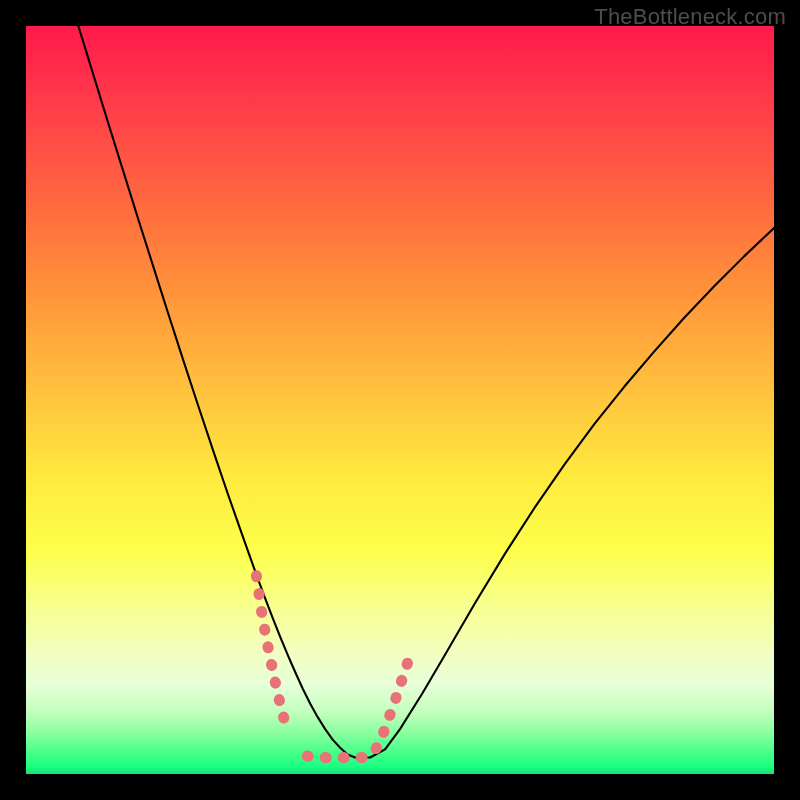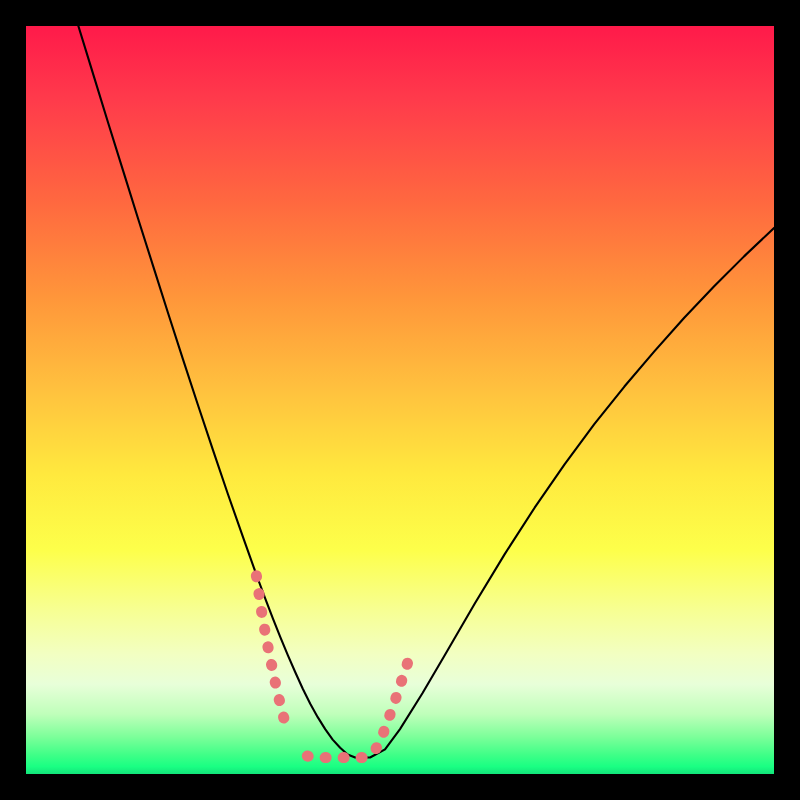--- a/index.html
+++ b/index.html
@@ -69,13 +69,14 @@
 
 <div class="frame">
   <div class="plot-area">
     <svg class="chart-svg" viewBox="0 0 748 748" preserveAspectRatio="none">
       <path fill="none" stroke="#000000" stroke-width="2.1" stroke-linecap="round" stroke-linejoin="round" d="M52.36 0.00 L67.32 48.62 L82.28 97.24 L97.24 145.11 L112.20 192.98 L127.16 240.11 L142.12 287.23 L157.08 333.61 L172.04 379.24 L187.00 424.12 L201.96 468.25 L216.92 510.88 L231.88 552.77 L239.36 572.97 L246.84 592.42 L254.32 611.12 L261.80 629.07 L269.28 646.27 L276.76 662.73 L284.24 677.69 L291.72 691.15 L299.20 703.12 L306.68 713.59 L314.16 721.82 L321.64 728.55 L329.12 731.54 L344.08 731.54 L359.04 723.32 L374.00 703.12 L396.44 667.22 L418.88 629.07 L448.80 577.46 L478.72 528.09 L508.64 481.71 L538.56 438.33 L568.48 397.94 L598.40 360.54 L628.32 325.38 L658.24 291.72 L688.16 260.30 L718.08 230.38 L748.00 201.96"></path>
       <path fill="none" stroke="#e97277" stroke-width="11" stroke-linecap="round" stroke-linejoin="round" stroke-dasharray="1 17" d="M230.38 549.78 L236.37 590.92 L242.35 623.08 L248.34 652.26 L254.32 678.44 L260.30 701.62"></path>
       <path fill="none" stroke="#e97277" stroke-width="11" stroke-linecap="round" stroke-linejoin="round" stroke-dasharray="1 17" d="M281.25 730.05 L291.72 731.54 L302.19 731.54 L312.66 731.54 L323.14 731.54 L333.61 731.54 L344.08 731.54"></path>
       <path fill="none" stroke="#e97277" stroke-width="11" stroke-linecap="round" stroke-linejoin="round" stroke-dasharray="1 17" d="M350.06 722.57 L356.05 710.60 L362.03 694.14 L368.02 677.69 L374.00 659.74 L379.98 641.78 L385.97 623.83"></path>
     </svg>
   </div>
+  <div class="watermark">TheBottleneck.com</div>
 </div>
 
 </body></html>

